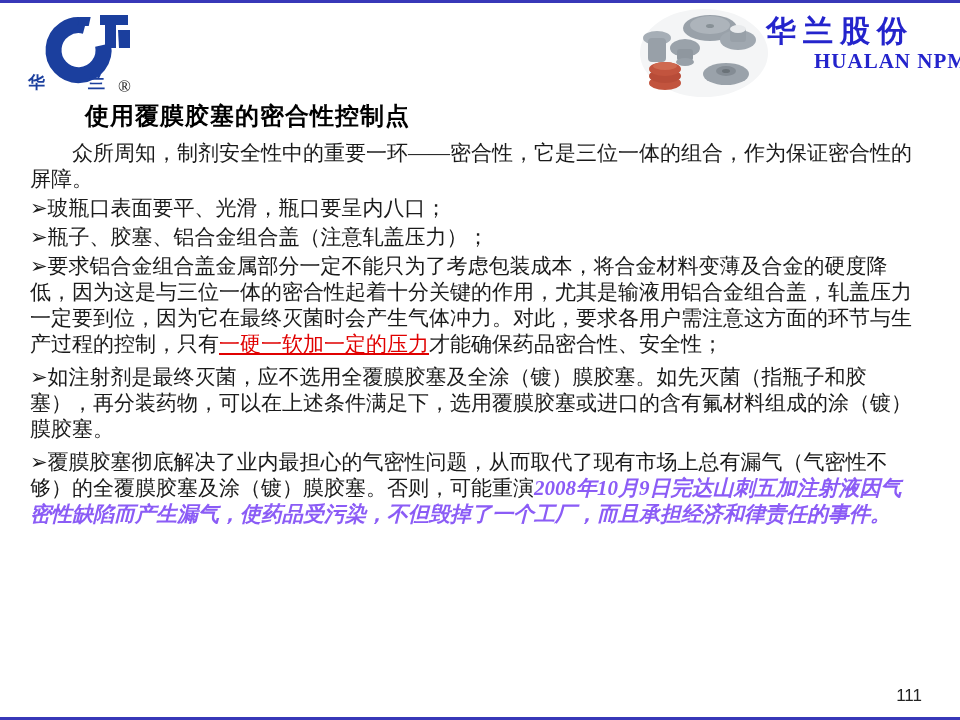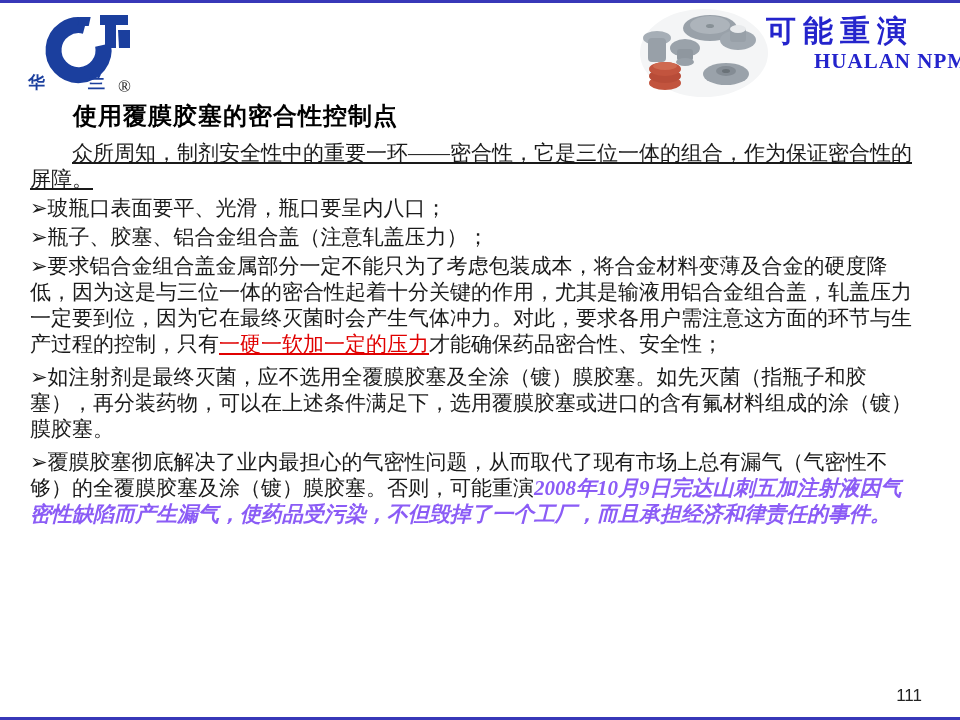--- a/index.html
+++ b/index.html
@@ -13,28 +13,28 @@
 
   
   .logo{position:absolute;left:26px;top:6px;width:120px;height:92px;}
   .brand{position:absolute;right:14px;top:14px;text-align:left;width:180px;}
   .brand-cn{font-size:30px;font-weight:bold;color:#2424cc;letter-spacing:7px;line-height:34px;white-space:nowrap;}
   .brand-en{font-size:21px;font-weight:bold;color:#2424cc;letter-spacing:1px;line-height:26px;white-space:nowrap;margin-left:48px;}
   .product-photo{position:absolute;left:638px;top:8px;width:132px;height:90px;}
 
   
   .title{
-    position:absolute;left:73px;top:100px;font-family:"Liberation Sans","DejaVu Sans",sans-serif;
+    position:absolute;left:85px;top:100px;font-family:"Liberation Sans","DejaVu Sans",sans-serif;
     font-size:24px;font-weight:bold;color:#000;letter-spacing:1px;
   }
 
   
   .content{position:absolute;left:30px;top:140px;width:882px;font-size:21px;line-height:26px;}
   .content p{margin:0 0 3px 0;}
-  .content p.intro{text-indent:2em;text-decoration:underline;}
+  .content p.intro{text-indent:2em;}
   .content p.gap-before{margin-top:7px;}
   .em-red{color:#e00000;text-decoration:underline;text-decoration-color:#e00000;font-family:Liberation Serif, serif;}
   .em-blue{color:#8b5cf6;font-weight:bold;font-style:italic;}
   .bullet-glyph{color:#1a1a1a;}
 
   .page-number{
     position:absolute;right:38px;bottom:14px;font-family:"Liberation Sans","DejaVu Sans",sans-serif;
     font-size:17px;color:#222;
   }
 </style>
@@ -75,21 +75,21 @@
       <ellipse cx="27" cy="68" rx="16" ry="7" fill="#b84c38"></ellipse>
       <ellipse cx="27" cy="61" rx="16" ry="7" fill="#c2543e"></ellipse>
       <ellipse cx="27" cy="58" rx="12" ry="4" fill="#cf6a50"></ellipse>
       <ellipse cx="88" cy="66" rx="23" ry="11" fill="#9aa2aa"></ellipse>
       <ellipse cx="88" cy="63" rx="10" ry="5" fill="#848c94"></ellipse>
       <ellipse cx="88" cy="63" rx="4" ry="2" fill="#6a7278"></ellipse>
     </svg>
   </div>
 
   <div class="brand">
-    <div class="brand-cn">可能重演</div>
+    <div class="brand-cn">华兰股份</div>
     <div class="brand-en">HUALAN NPM</div>
   </div>
 
   <div class="title">使用覆膜胶塞的密合性控制点</div>
 
   <div class="content">
     <p class="intro">众所周知，制剂安全性中的重要一环——密合性，它是三位一体的组合，作为保证密合性的屏障。</p>
 
     <p><span class="bullet-glyph">➢</span><span>玻瓶口表面要平、光滑，瓶口要呈内八口；</span></p>
 

